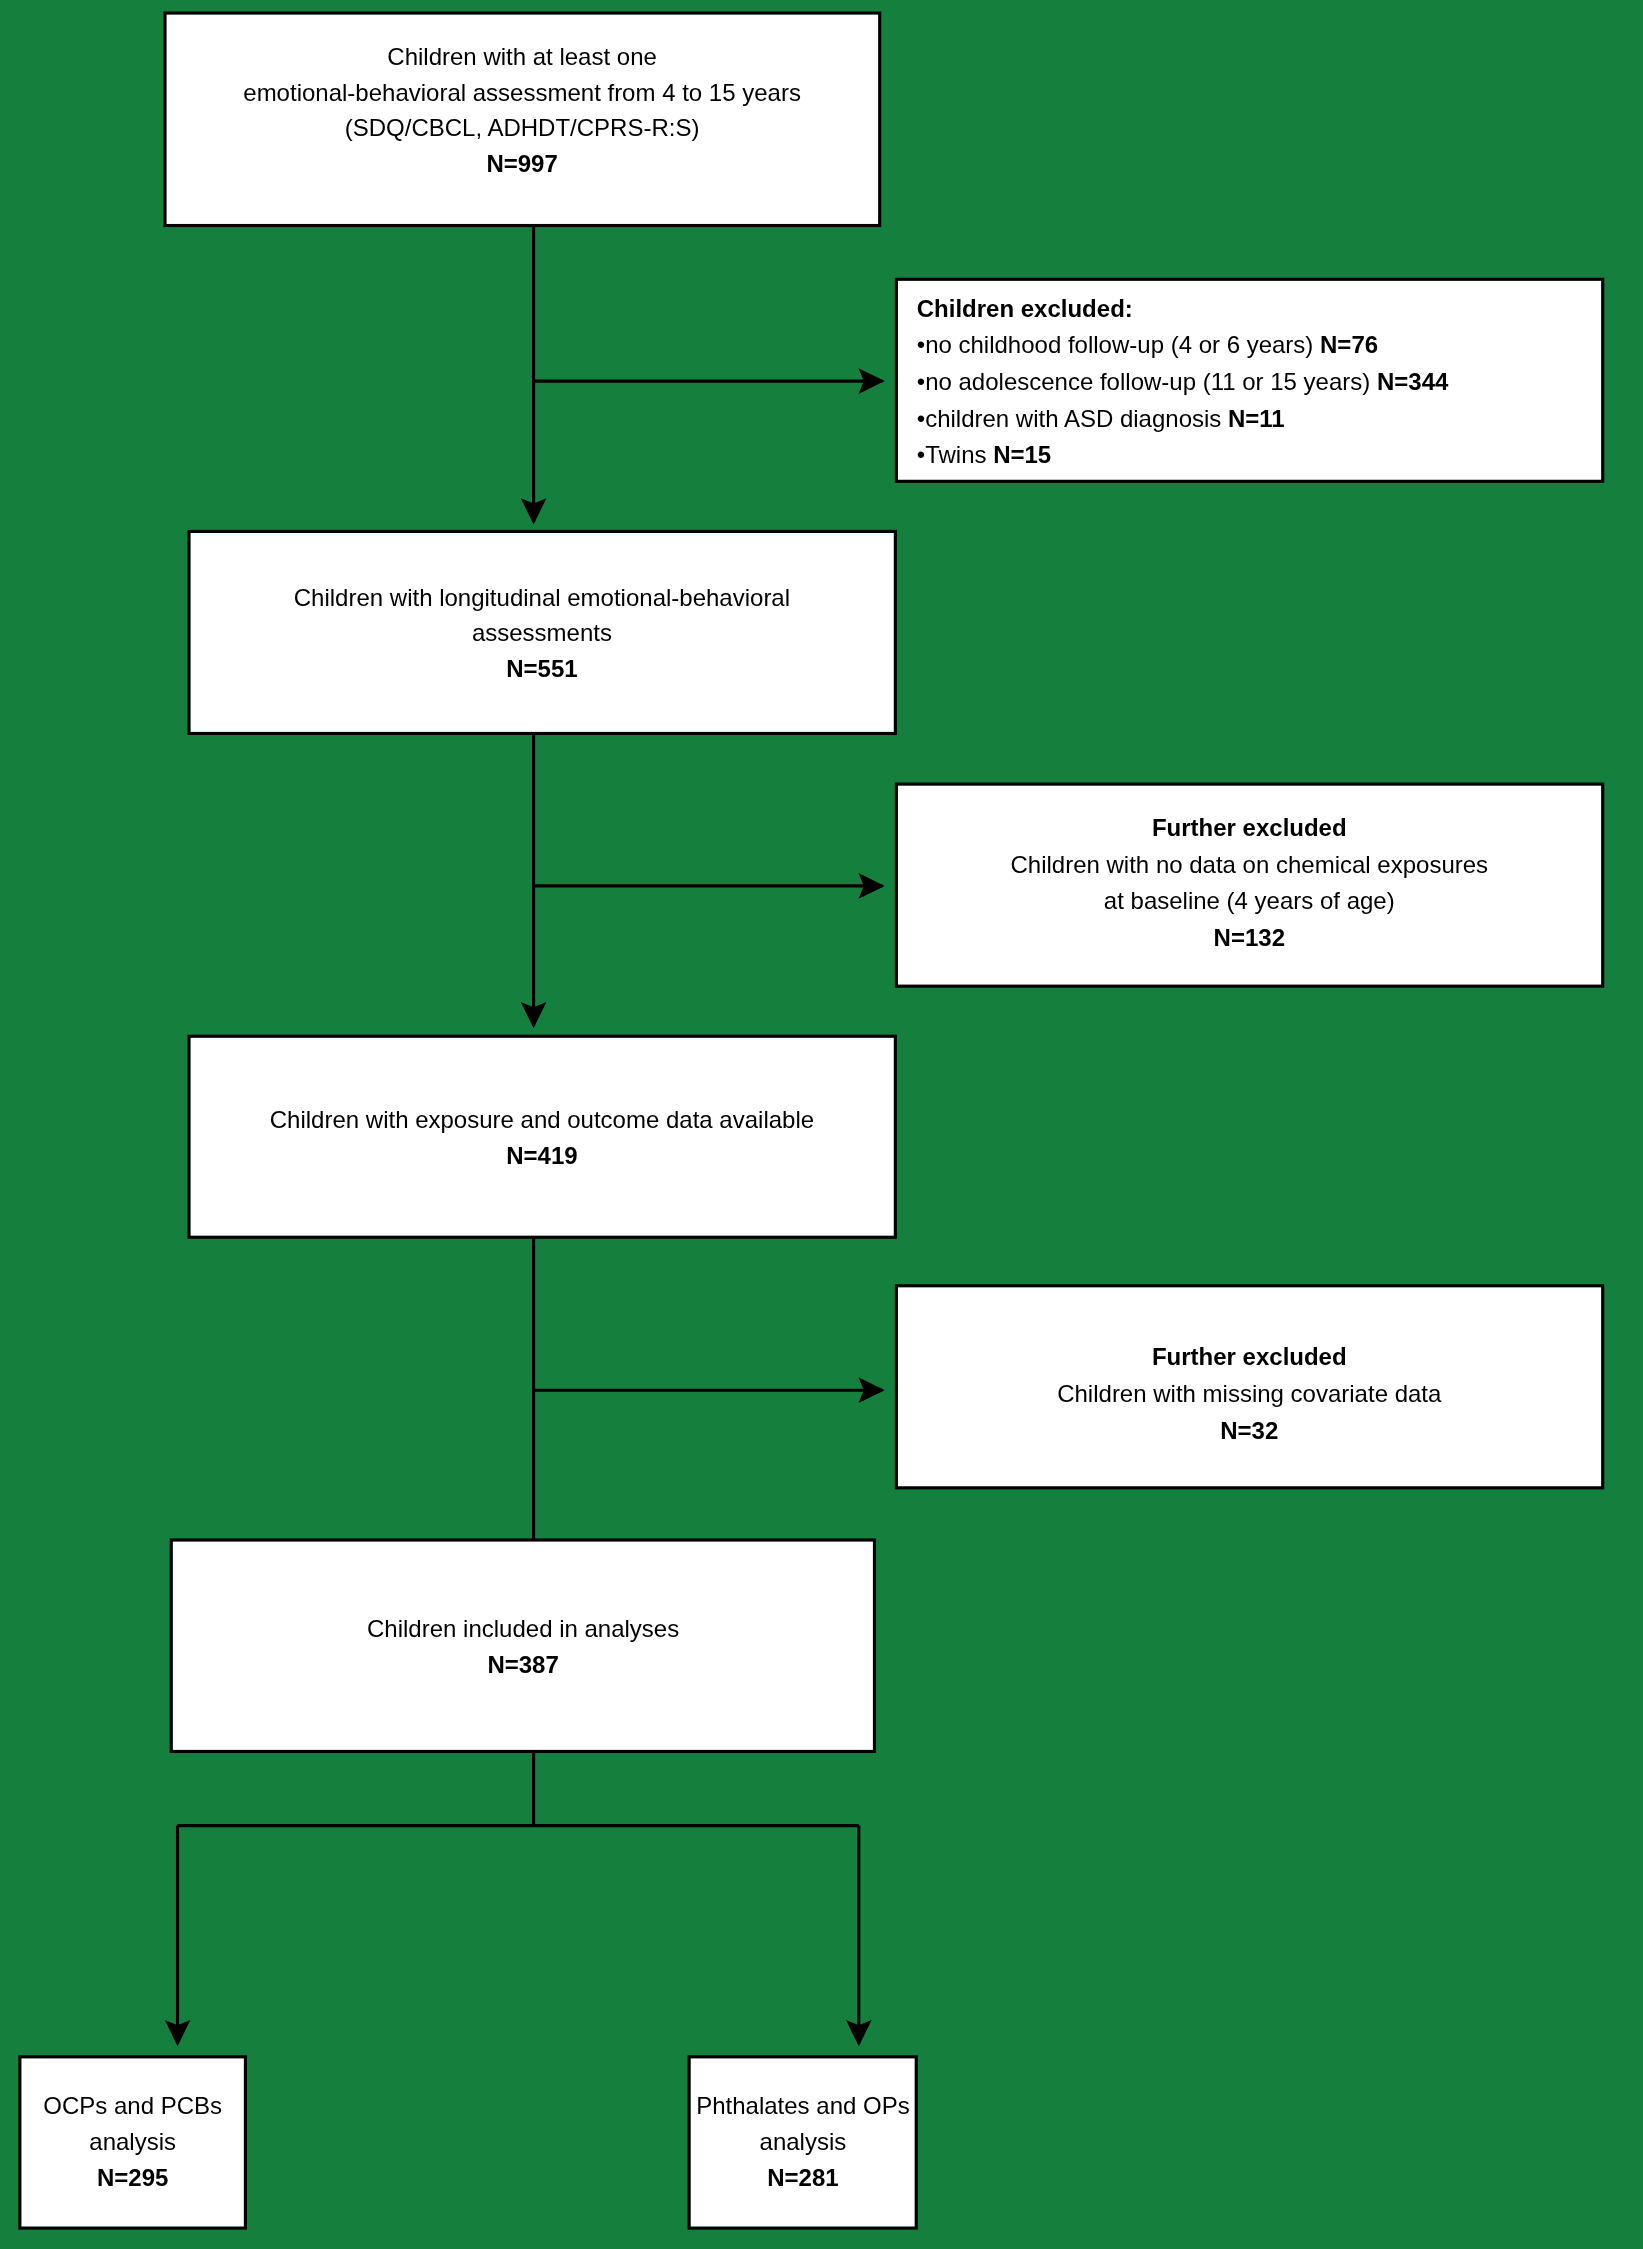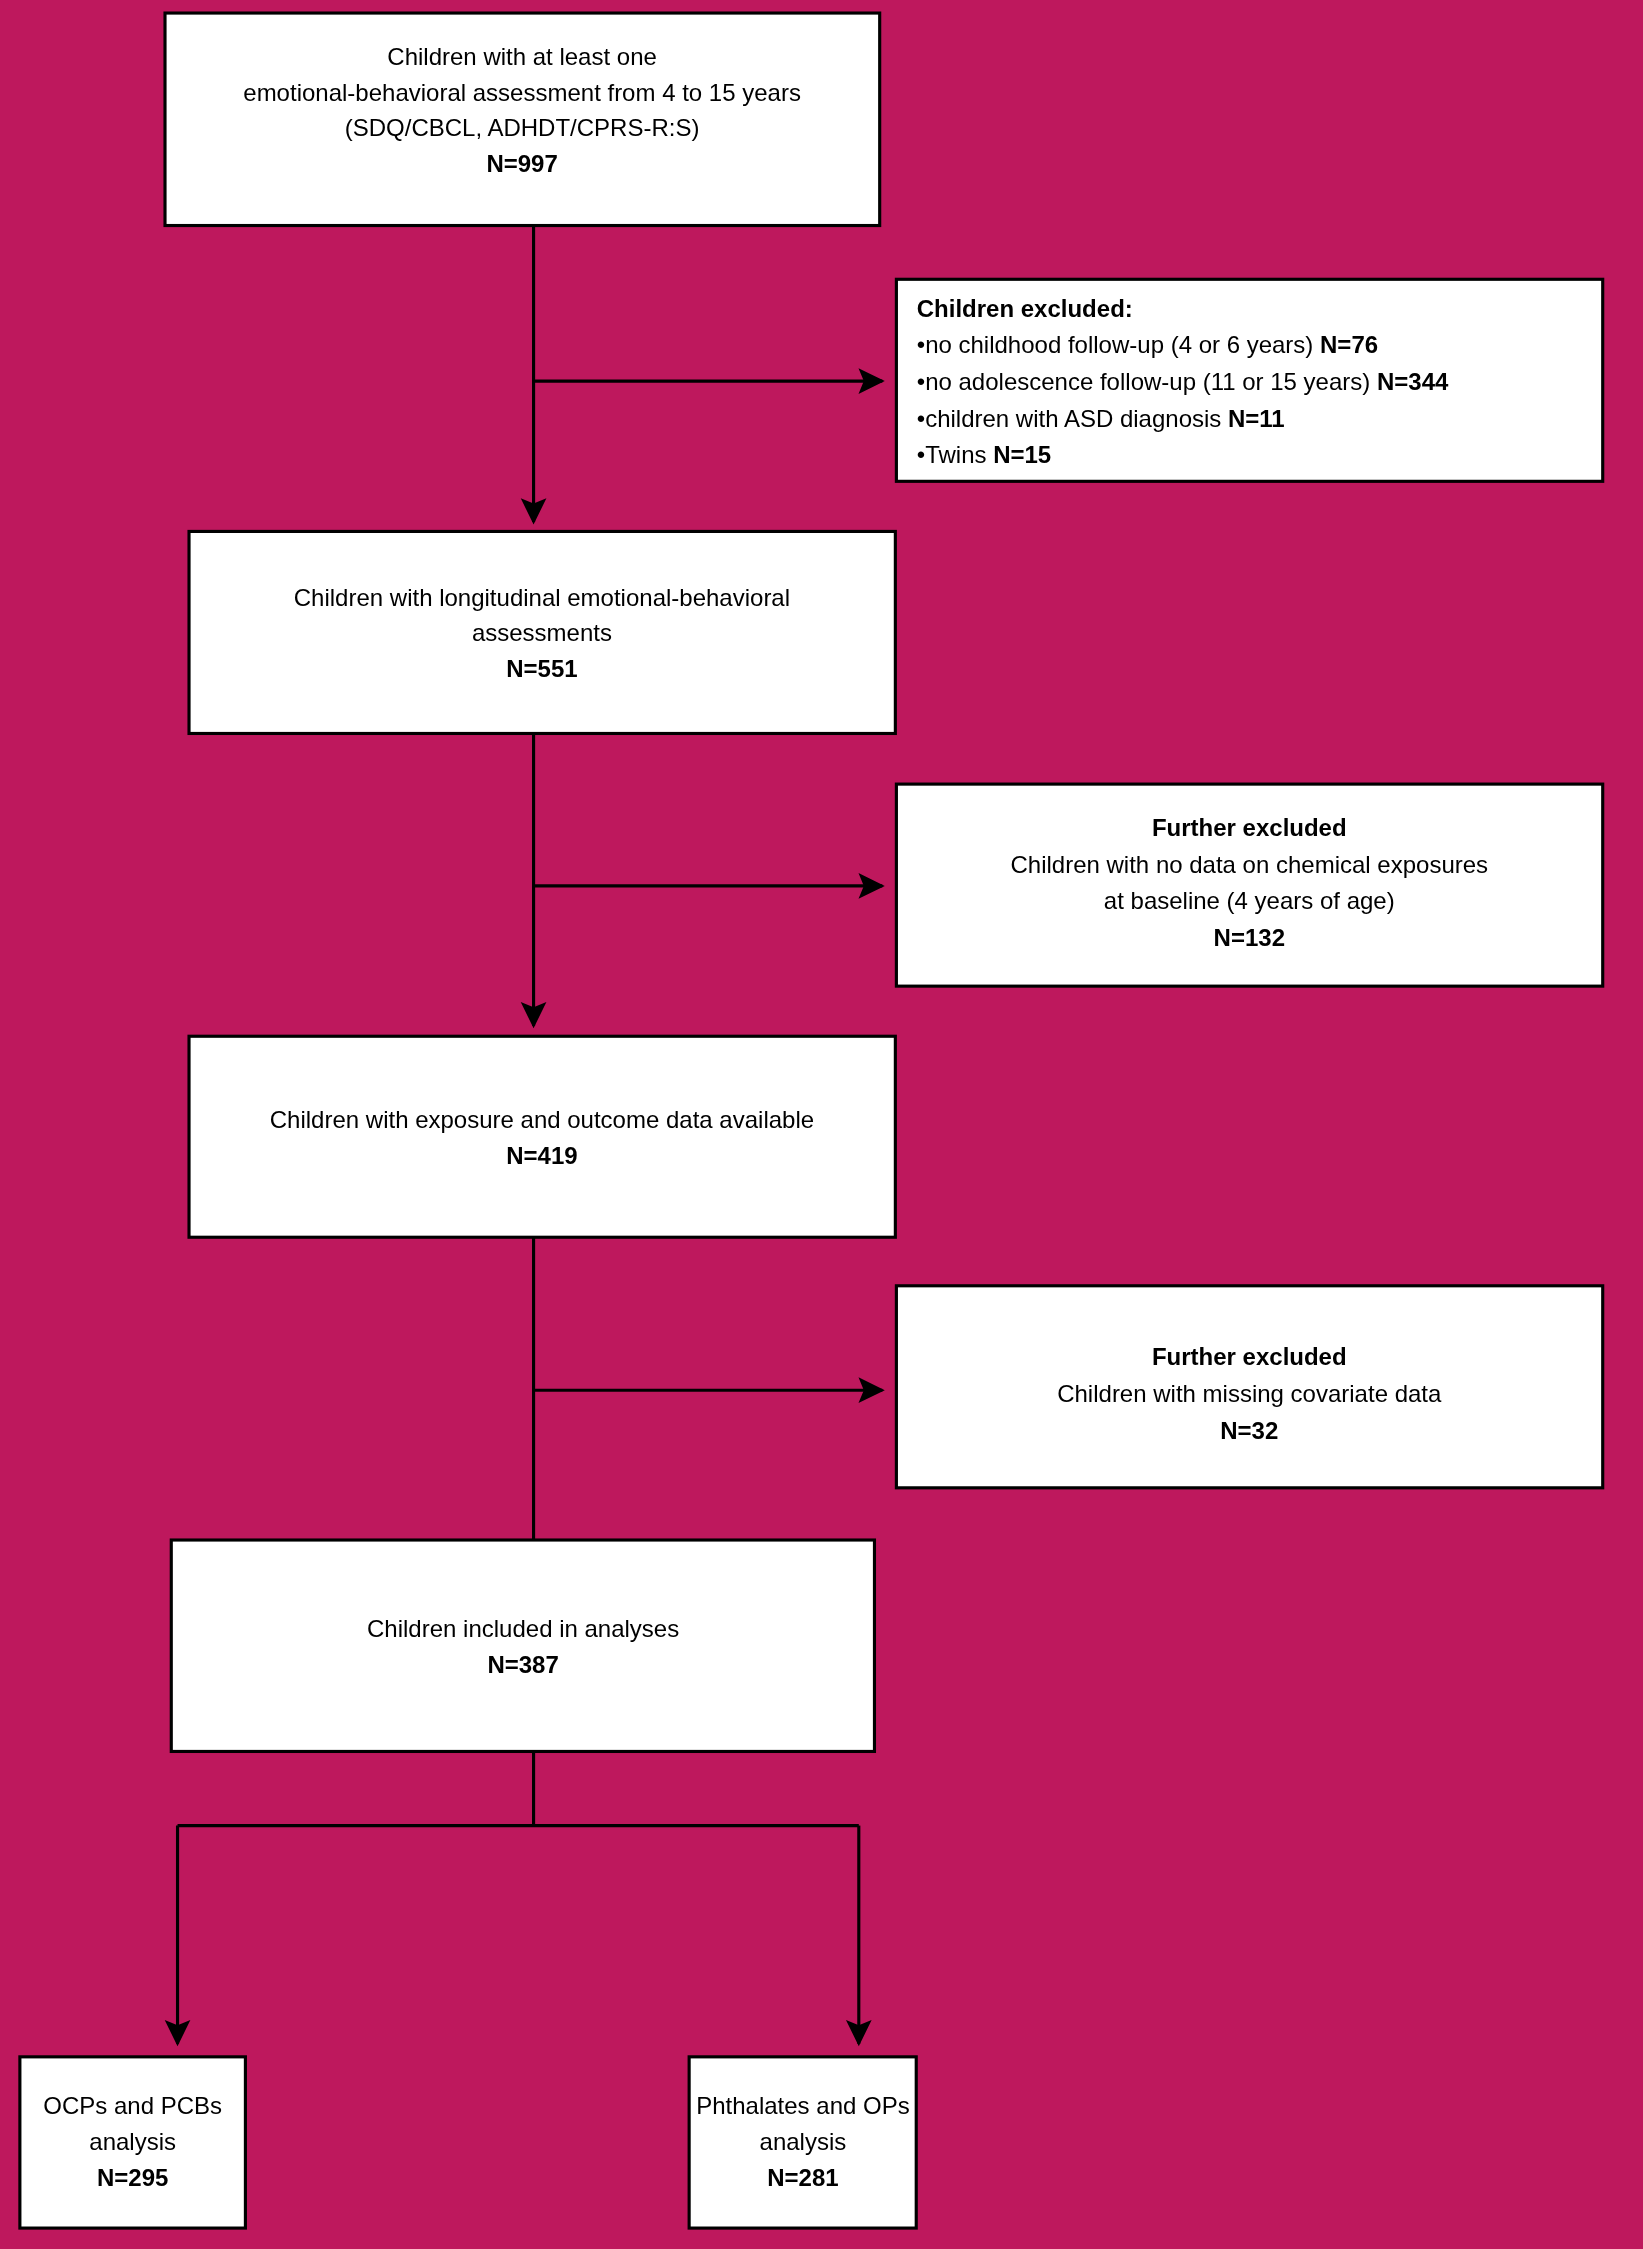--- a/index.html
+++ b/index.html
@@ -4,21 +4,21 @@
 <style>
   html, body {
     margin: 0;
     padding: 0;
     background: #ffffff;
   }
   #flowchart-root {
     position: relative;
     width: 1644px;
     height: 2250px;
-    background: #be185d;
+    background: #15803d;
     font-family: "Liberation Sans", sans-serif;
   }
   svg.chart-canvas {
     position: absolute;
     top: 0;
     left: 0;
     width: 1644px;
     height: 2250px;
     display: block;
   }

